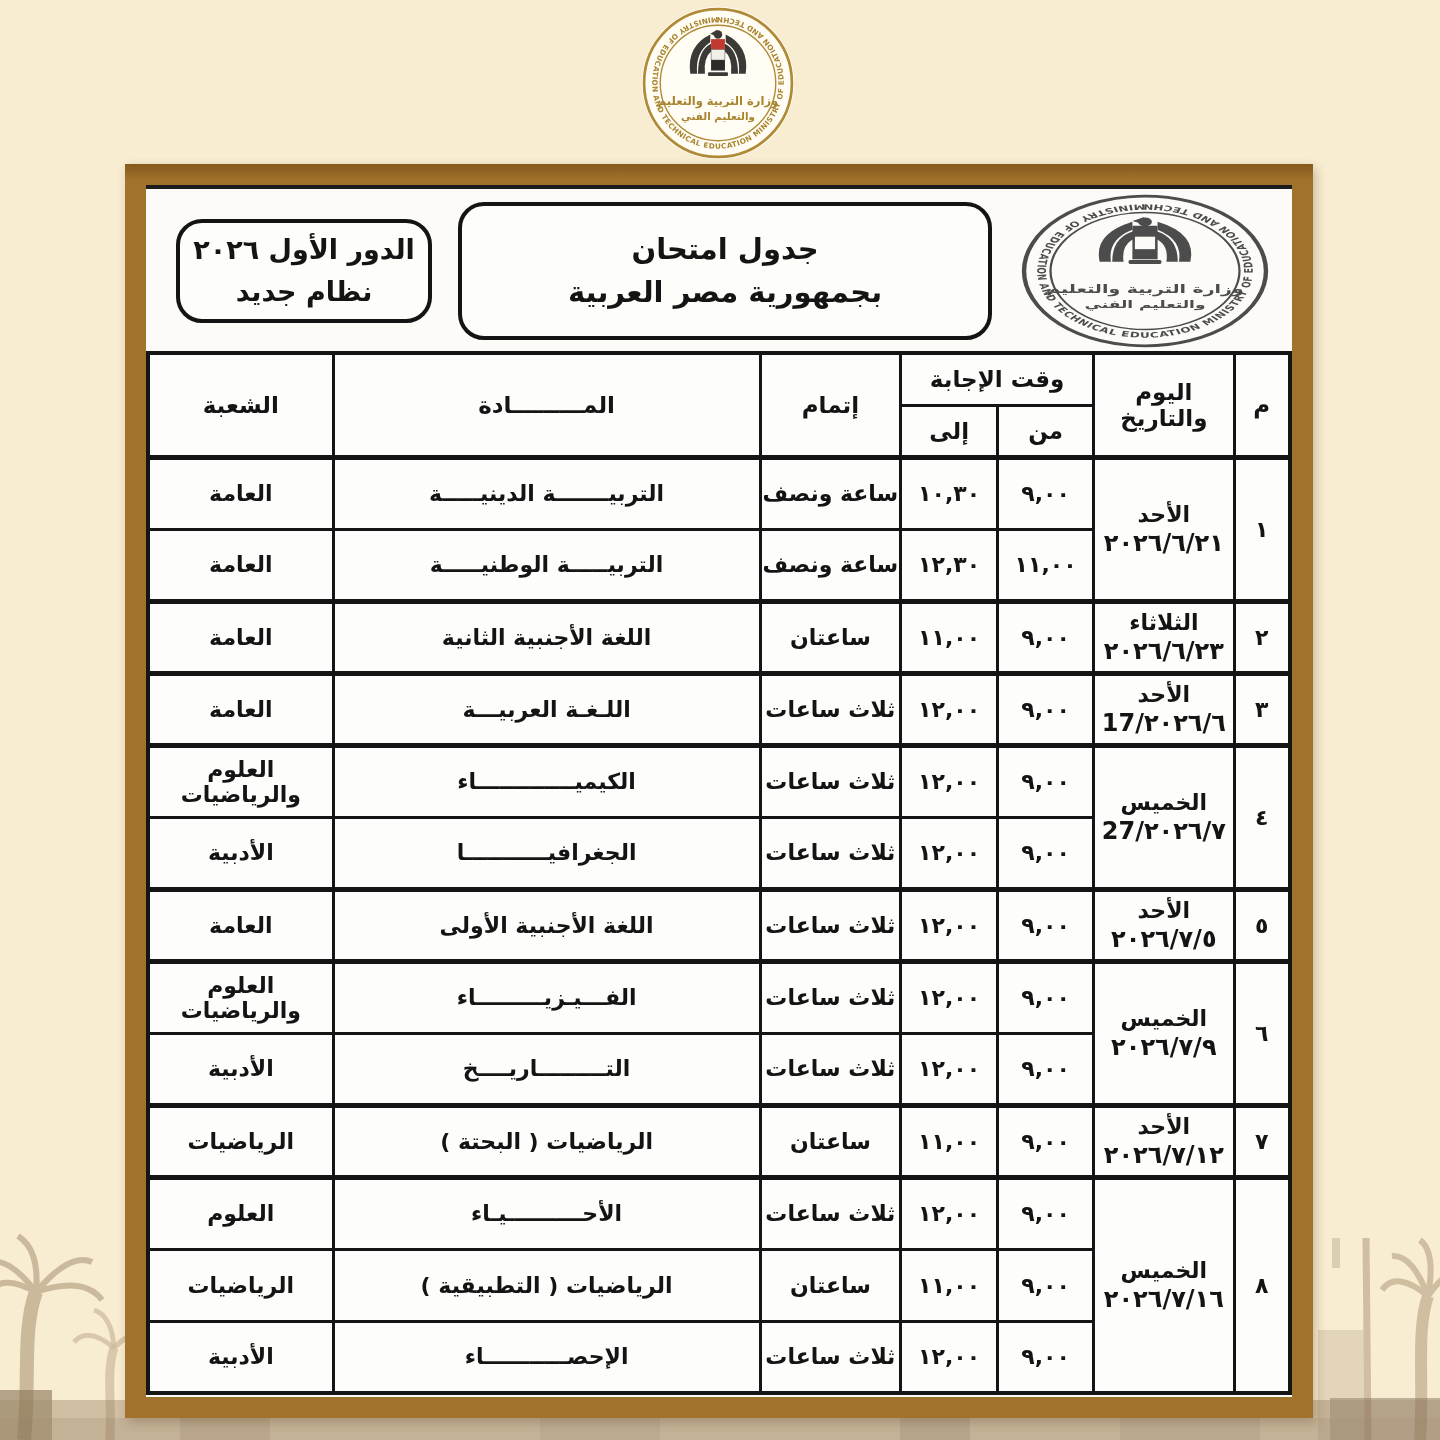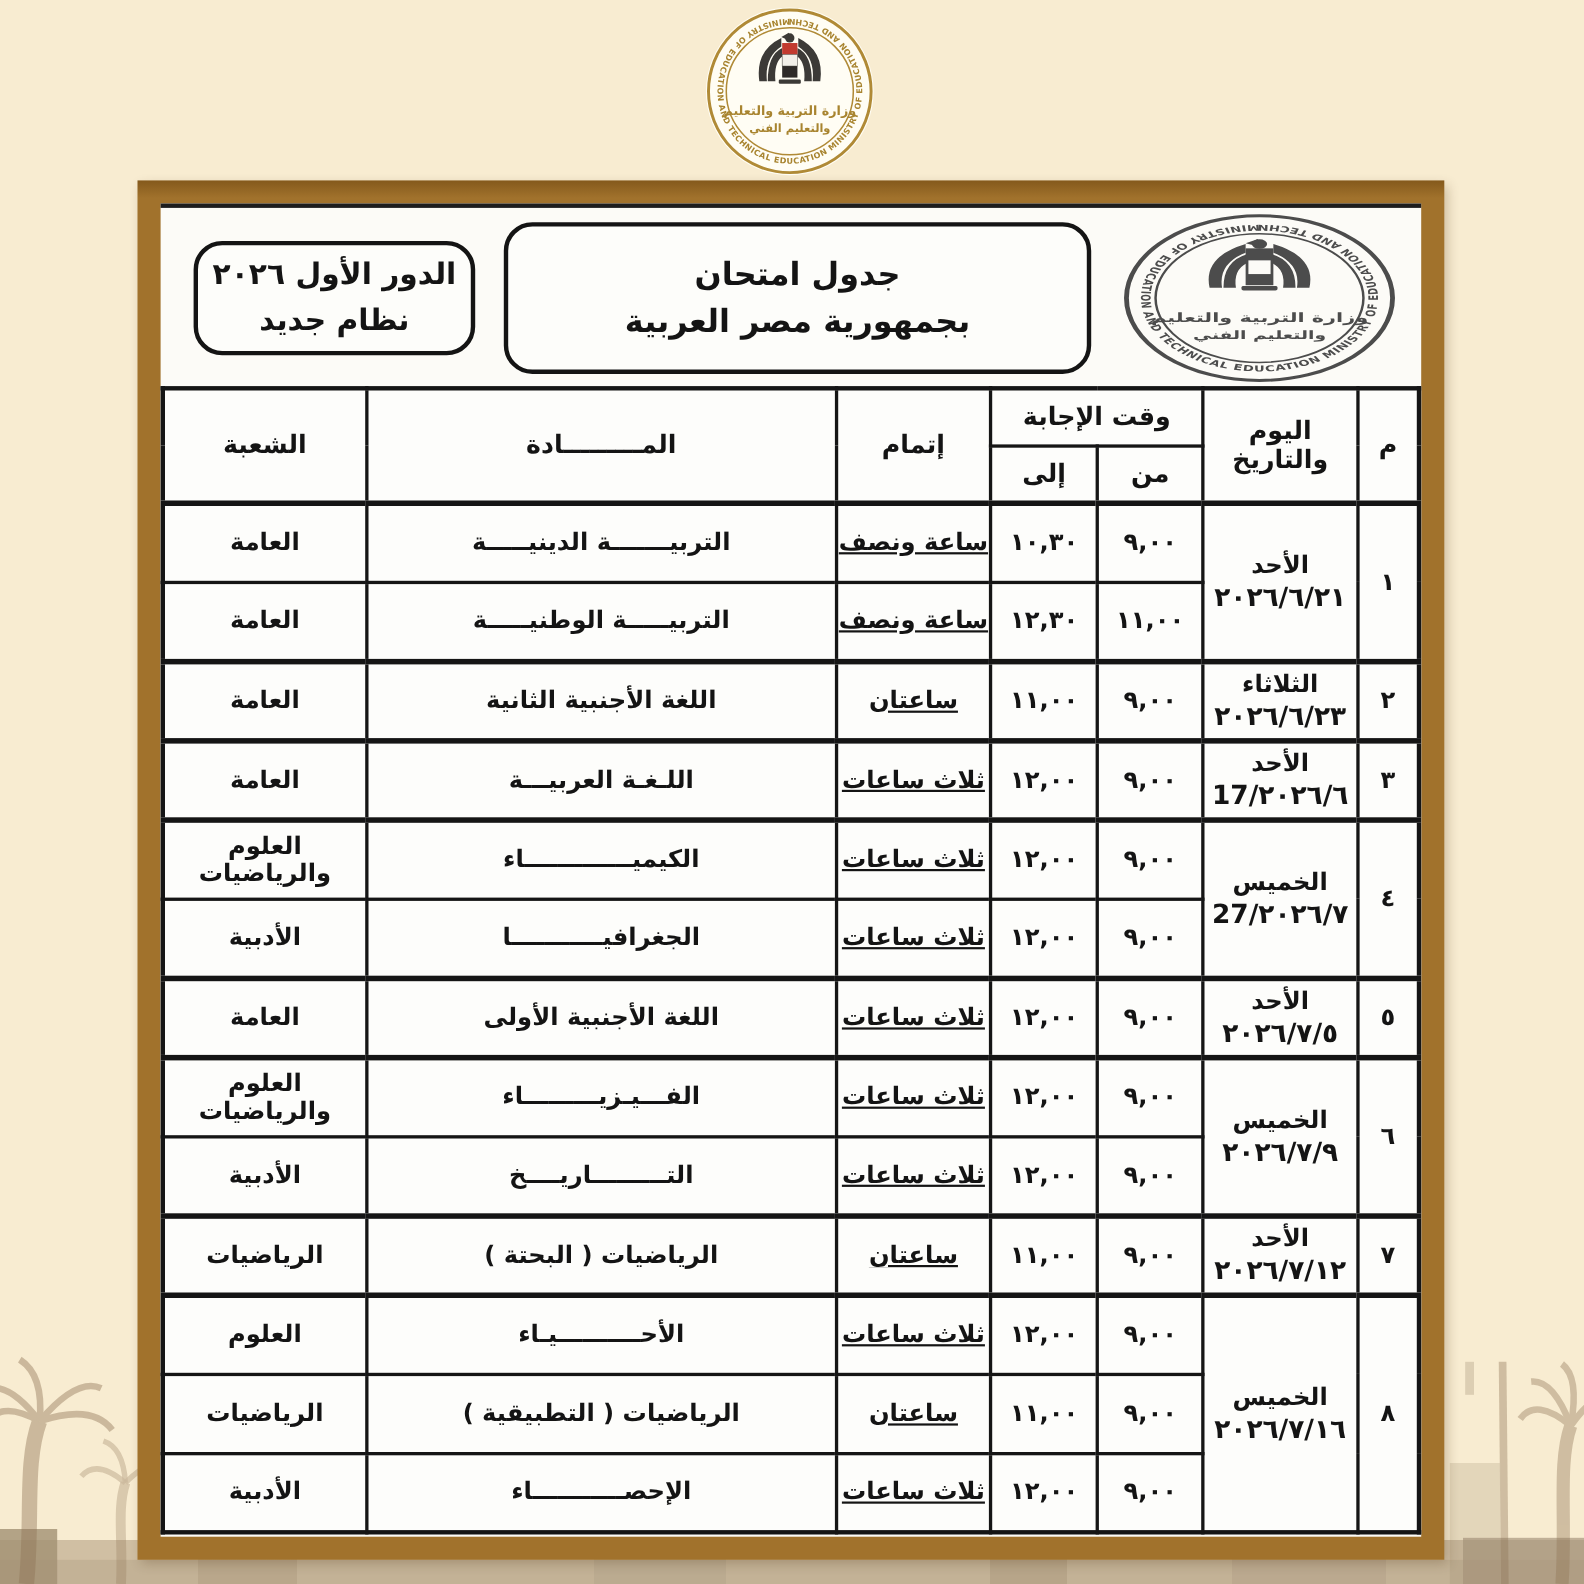--- a/index.html
+++ b/index.html
@@ -30,21 +30,21 @@
   .schedule th,.schedule td{border:3px solid #151515;text-align:center;vertical-align:middle;
     font-weight:bold;overflow:hidden;}
   .schedule thead tr{height:52px;}
   .schedule thead th{font-size:23px;}
   .schedule thead tr.subhead th{border-top-width:2px;margin-top:42px;}
   .schedule tbody tr{height:72px;}
   .schedule tbody td{border-top-width:2px;font-size:22px;}
   .schedule tbody tr.group-start td{border-top-width:5px;}
   .c-serial{font-size:20px;}
   .c-time{font-size:21px;letter-spacing:1px;}
-  .c-dur{font-size:22px;text-decoration:underline;}
+  .c-dur{font-size:22px;}
   .c-subj{font-size:22px;}
   .c-branch{font-size:21px;}
   .c-date .day{font-size:22px;}
   .c-date .date{font-size:24px;margin-top:2px;}
 </style>
 </head>
 <body>
 
 <svg class="watermark" width="1440" height="1440" viewBox="0 0 1440 1440">
   <g opacity="0.8">

